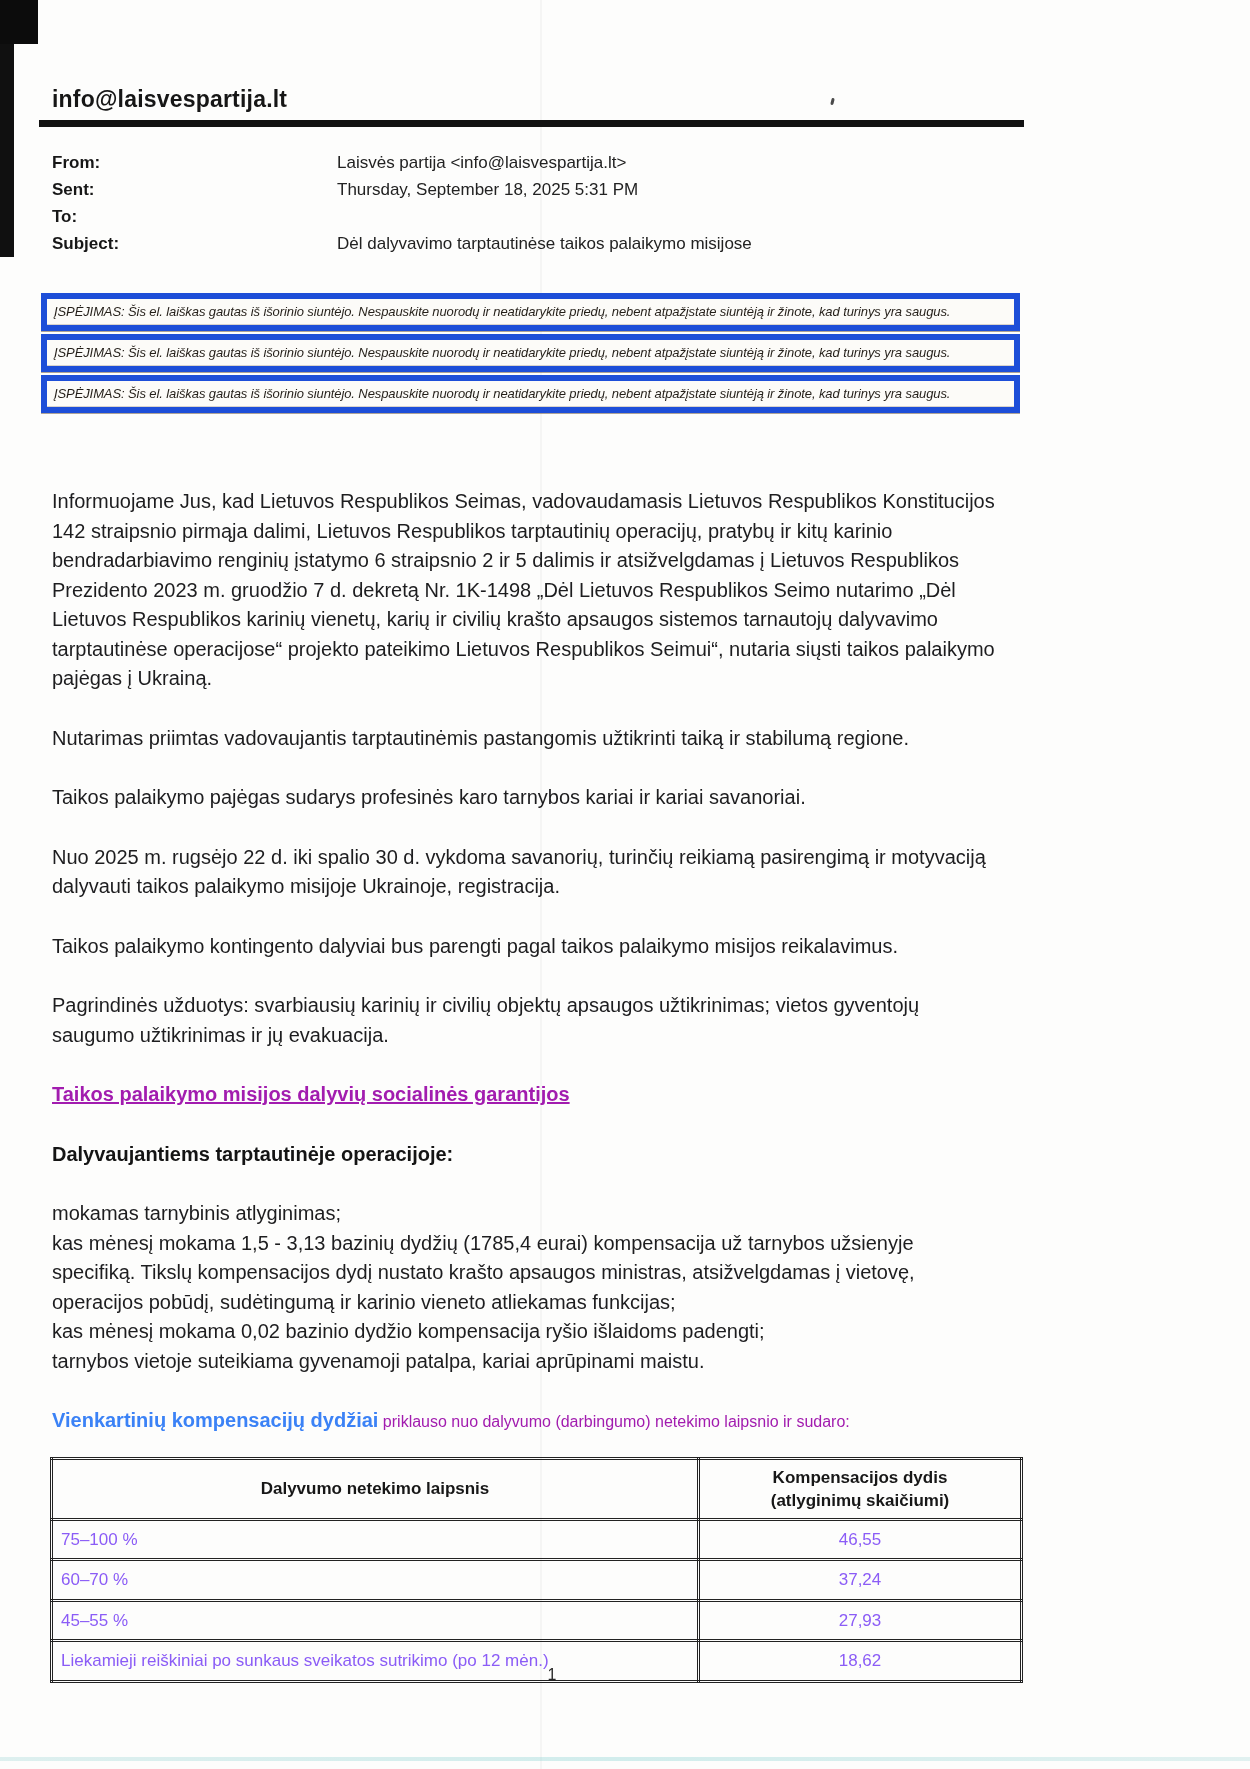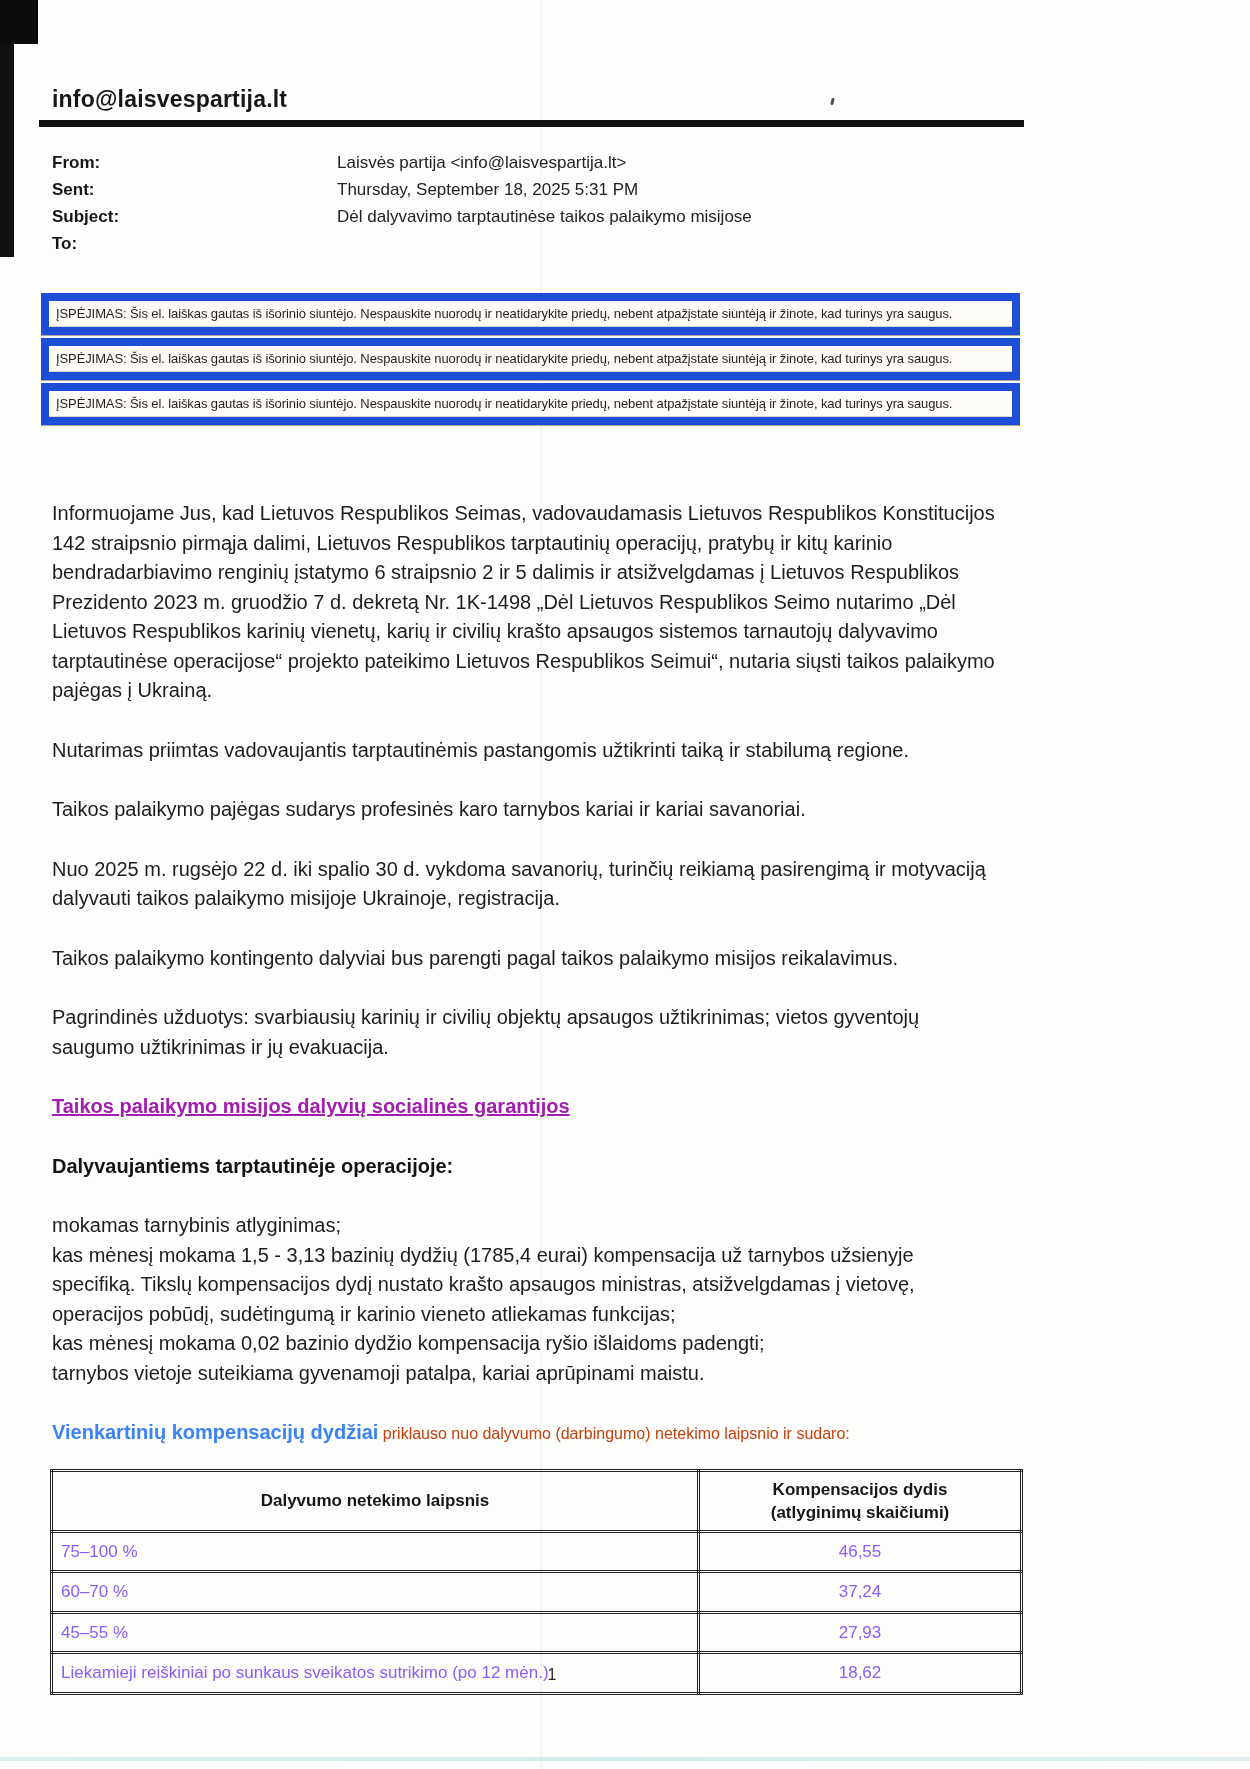--- a/index.html
+++ b/index.html
@@ -24,38 +24,39 @@
   .email-title{font-size:23px;font-weight:bold;letter-spacing:.2px;color:#161616;}
   .title-rule{margin-left:-13px;width:985px;height:7px;background:#121212;margin-top:7px;}
 
   .meta{margin-top:22px;font-size:17px;}
   .meta-row{display:flex;line-height:27px;align-items:flex-end;}
   .meta-label{width:285px;font-weight:bold;color:#171717;}
   .meta-value{color:#222;}
 
   .banners{margin-top:36px;margin-left:-11px;width:979px;}
   .banner{
-    border:8px solid #1d4ed8;
+    border:6px solid #1d4ed8;
     box-shadow:0 1px 0 rgba(110,90,70,.55), inset 0 -1px 0 rgba(110,90,70,.25);
     background:#fcfbf8;
     height:26px;line-height:26px;
     font-size:13px;letter-spacing:-.1px;
     padding-left:7px;margin-bottom:3px;
     white-space:nowrap;overflow:hidden;
     color:#241f19;
+    font-style:italic;
   }
 
   .bodytext{margin-top:74px;font-size:20px;line-height:29.5px;width:945px;}
   .para{margin:0 0 30px 0;}
   .section-heading{font-weight:bold;text-decoration:underline;font-size:20px;margin:0 0 30px 0;color:#a21caf;}
   .sub-heading{font-weight:bold;font-size:20px;margin:0 0 30px 0;color:#141414;}
   .benefits{margin:0 0 30px 0;}
   .comp-heading{margin:0 0 20px 0;}
   .comp-heading .bold-part{font-weight:bold;font-size:20px;color:#3b82f6;}
-  .comp-heading .rest-part{font-size:16px;color:#c2410c;}
+  .comp-heading .rest-part{font-size:16px;color:#a21caf;}
 
   .table-wrap{margin-left:-2px;width:970px;}
   table.comp{border-collapse:collapse;width:100%;font-size:17px;table-layout:fixed;}
   table.comp,table.comp th,table.comp td{border:3px double #222;}
   table.comp th{font-weight:bold;text-align:center;vertical-align:middle;padding:6px 8px;line-height:23px;color:#171717;}
   table.comp td{padding:4px 8px;height:26px;vertical-align:middle;color:#8b5cf6;}
   td.cell-degree{text-align:left;}
   td.cell-amount{text-align:center;}
   col.c1{width:647px;}
   col.c2{width:323px;}
@@ -79,26 +80,26 @@
   <div class="meta">
     <div class="meta-row">
       <div class="meta-label">From:</div>
       <div class="meta-value">Laisvės partija &lt;info@laisvespartija.lt&gt;</div>
     </div>
     <div class="meta-row">
       <div class="meta-label">Sent:</div>
       <div class="meta-value">Thursday, September 18, 2025 5:31 PM</div>
     </div>
     <div class="meta-row">
+      <div class="meta-label">To:</div>
+      <div class="meta-value"></div>
+    </div>
+    <div class="meta-row">
       <div class="meta-label">Subject:</div>
       <div class="meta-value">Dėl dalyvavimo tarptautinėse taikos palaikymo misijose</div>
-    </div>
-    <div class="meta-row">
-      <div class="meta-label">To:</div>
-      <div class="meta-value"></div>
     </div>
   </div>
 
   <div class="banners">
     <div class="banner">ĮSPĖJIMAS: Šis el. laiškas gautas iš išorinio siuntėjo. Nespauskite nuorodų ir neatidarykite priedų, nebent atpažįstate siuntėją ir žinote, kad turinys yra saugus.</div>
     <div class="banner">ĮSPĖJIMAS: Šis el. laiškas gautas iš išorinio siuntėjo. Nespauskite nuorodų ir neatidarykite priedų, nebent atpažįstate siuntėją ir žinote, kad turinys yra saugus.</div>
     <div class="banner">ĮSPĖJIMAS: Šis el. laiškas gautas iš išorinio siuntėjo. Nespauskite nuorodų ir neatidarykite priedų, nebent atpažįstate siuntėją ir žinote, kad turinys yra saugus.</div>
   </div>
 
   <div class="bodytext">

